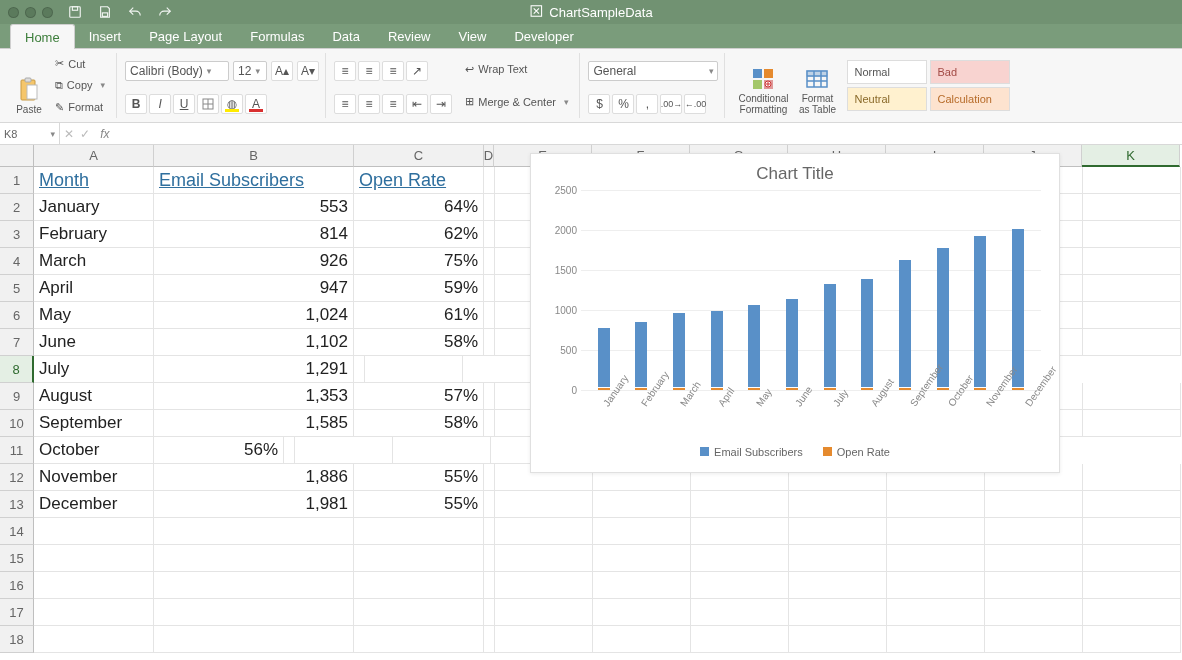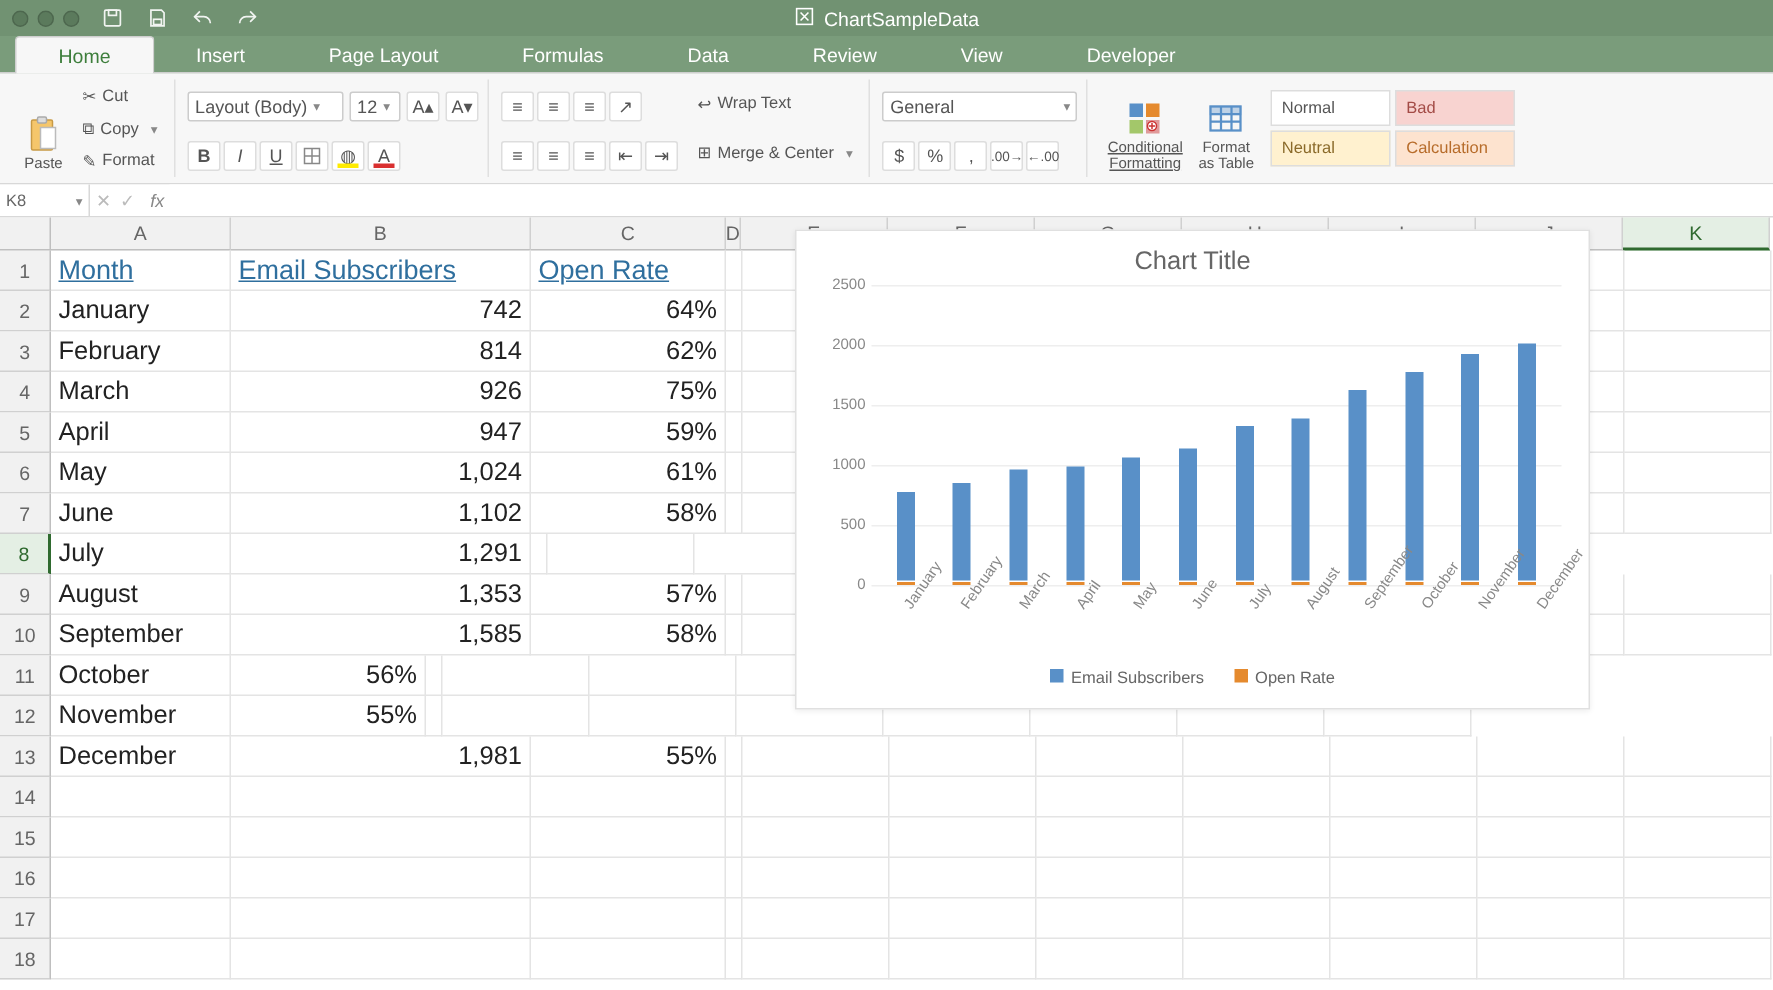--- a/index.html
+++ b/index.html
@@ -4,21 +4,21 @@
 <style>
   * { box-sizing: border-box; margin: 0; padding: 0; }
   body { font-family: -apple-system, "Helvetica Neue", Arial, sans-serif; font-size: 12px; background: #fff; width: 1182px; height: 660px; overflow: hidden; color:#333; }
   .title-bar { height: 24px; background: #719272; display:flex; align-items:center; padding:0 8px; color:#fff; position:relative; }
   .traffic-lights { display:flex; gap:6px; align-items:center; }
   .dot { width:11px; height:11px; border-radius:50%; background:#5b7a5c; border:1px solid rgba(0,0,0,0.15); }
   .qatool { width:16px; height:16px; display:flex; align-items:center; justify-content:center; color:#fff; margin-left:14px; opacity:.9; }
   .qatool svg { width:14px; height:14px; }
   .title-center { position:absolute; left:50%; transform:translateX(-50%); display:flex; align-items:center; gap:6px; font-size:13px; color:#fff; }
   .tabs-row { height:25px; background:#7a9c7b; display:flex; align-items:flex-end; padding-left:10px; border-bottom:1px solid #cfcfcf; }
-  .tab { padding:5px 28px 4px; font-size:13px; color:#fff; cursor:pointer; }
+  .tab { padding:5px 14px 4px; font-size:13px; color:#fff; cursor:pointer; }
   .tab.active { background:#f7f7f7; color:#3d7e3b; border-top-left-radius:3px; border-top-right-radius:3px; border:1px solid #cfcfcf; border-bottom:none; margin-bottom:-1px; }
   .ribbon { height:74px; background:#f7f7f7; border-bottom:1px solid #d8d8d8; display:flex; align-items:stretch; padding:4px 6px; gap:6px; }
   .rgroup { display:flex; align-items:stretch; border-right:1px solid #e0e0e0; padding:0 6px 0 2px; }
   .rgroup:last-child{border-right:none;}
   .bigbtn { width:42px; display:flex; flex-direction:column; align-items:center; justify-content:flex-end; padding:4px 2px 2px; cursor:pointer; border:1px solid transparent; border-radius:3px;}
   .bigbtn .lbl { font-size:10px; color:#555; margin-top:2px; text-align:center; line-height:11px;}
   .iconbox{ width:24px; height:24px; display:flex; align-items:center; justify-content:center; }
   .mini { display:flex; align-items:center; gap:4px; font-size:11px; color:#555; padding:1px 4px; cursor:pointer; border:1px solid transparent; border-radius:2px;}
   .col { display:flex; flex-direction:column; justify-content:space-around; }
   .dropdown { display:flex; align-items:center; border:1px solid #ccc; background:#fff; height:20px; padding:0 4px; font-size:12px; color:#555; border-radius:2px; cursor:pointer;}
@@ -140,21 +140,21 @@
           <span>✎</span>
           <span>Format</span>
         </div>
     </div>
   </div>
 
   <div class="rgroup">
     <div class="col" style="gap:4px; padding-top:4px;">
       <div style="display:flex; gap:4px;">
         <div class="dropdown" style="width:104px;">
-            <span>Layout (Body)</span>
+            <span>Calibri (Body)</span>
             <span class="caret">▾</span>
           </div>
         <div class="dropdown" style="width:34px;">
             <span>12</span>
             <span class="caret">▾</span>
           </div>
         <div class="fmtbtn">A▴</div>
         <div class="fmtbtn">A▾</div>
       </div>
       <div style="display:flex; gap:2px;">
@@ -226,21 +226,21 @@
       <div class="iconbox">
           <svg width="24" height="24" viewBox="0 0 24 24">
             <rect x="2" y="2" width="9" height="9" fill="#5990c8"></rect>
             <rect x="13" y="2" width="9" height="9" fill="#e58a2e"></rect>
             <rect x="2" y="13" width="9" height="9" fill="#a3c76a"></rect>
             <rect x="13" y="13" width="9" height="9" fill="#d15b5b" opacity=".6"></rect>
             <circle cx="17" cy="17" r="3" fill="#fff" stroke="#c33"></circle>
             <path d="M15 17h4M17 15v4" stroke="#c33"></path>
           </svg>
         </div>
-      <div class="lbl" style="white-space:pre-line;text-decoration:underline;">Conditional
+      <div class="lbl" style="white-space:pre-line;">Conditional
 Formatting</div>
     </div>
     <div class="bigbtn" style="width:48px;">
       <div class="iconbox">
           <svg width="24" height="24" viewBox="0 0 24 24" fill="none" stroke="#5990c8" stroke-width="1.5">
             <rect x="2" y="4" width="20" height="16"></rect>
             <path d="M2 9h20M2 14h20M9 4v16M16 4v16"></path>
             <rect x="2" y="4" width="20" height="5" fill="#5990c8" opacity=".35"></rect>
           </svg>
         </div>
@@ -295,21 +295,21 @@
         <div class="cell" style="width: 98px;"></div>
         <div class="cell" style="width: 98px;"></div>
         <div class="cell" style="width: 98px;"></div>
         <div class="cell" style="width: 98px;"></div>
         <div class="cell" style="width: 98px;"></div>
         <div class="cell" style="width: 98px;"></div>
       </div>
       <div class="row">
         <div class="rowhead">2</div>
         <div class="cell" style="width: 120px;">January</div>
-        <div class="cell num" style="width: 200px;">742</div>
+        <div class="cell num" style="width: 200px;">553</div>
         <div class="cell num" style="width: 130px;">64%</div>
         <div class="cell" style="width: 10px;"></div>
         <div class="cell" style="width: 98px;"></div>
         <div class="cell" style="width: 98px;"></div>
         <div class="cell" style="width: 98px;"></div>
         <div class="cell" style="width: 98px;"></div>
         <div class="cell" style="width: 98px;"></div>
         <div class="cell" style="width: 98px;"></div>
         <div class="cell" style="width: 98px;"></div>
       </div>
@@ -433,20 +433,21 @@
         <div class="cell" style="width: 98px;"></div>
         <div class="cell" style="width: 98px;"></div>
         <div class="cell" style="width: 98px;"></div>
         <div class="cell" style="width: 98px;"></div>
         <div class="cell" style="width: 98px;"></div>
         <div class="cell" style="width: 98px;"></div>
       </div>
       <div class="row">
         <div class="rowhead">12</div>
         <div class="cell" style="width: 120px;">November</div>
+        <div class="cell num" style="width: 200px;">1,886</div>
         <div class="cell num" style="width: 130px;">55%</div>
         <div class="cell" style="width: 10px;"></div>
         <div class="cell" style="width: 98px;"></div>
         <div class="cell" style="width: 98px;"></div>
         <div class="cell" style="width: 98px;"></div>
         <div class="cell" style="width: 98px;"></div>
         <div class="cell" style="width: 98px;"></div>
         <div class="cell" style="width: 98px;"></div>
         <div class="cell" style="width: 98px;"></div>
       </div>

